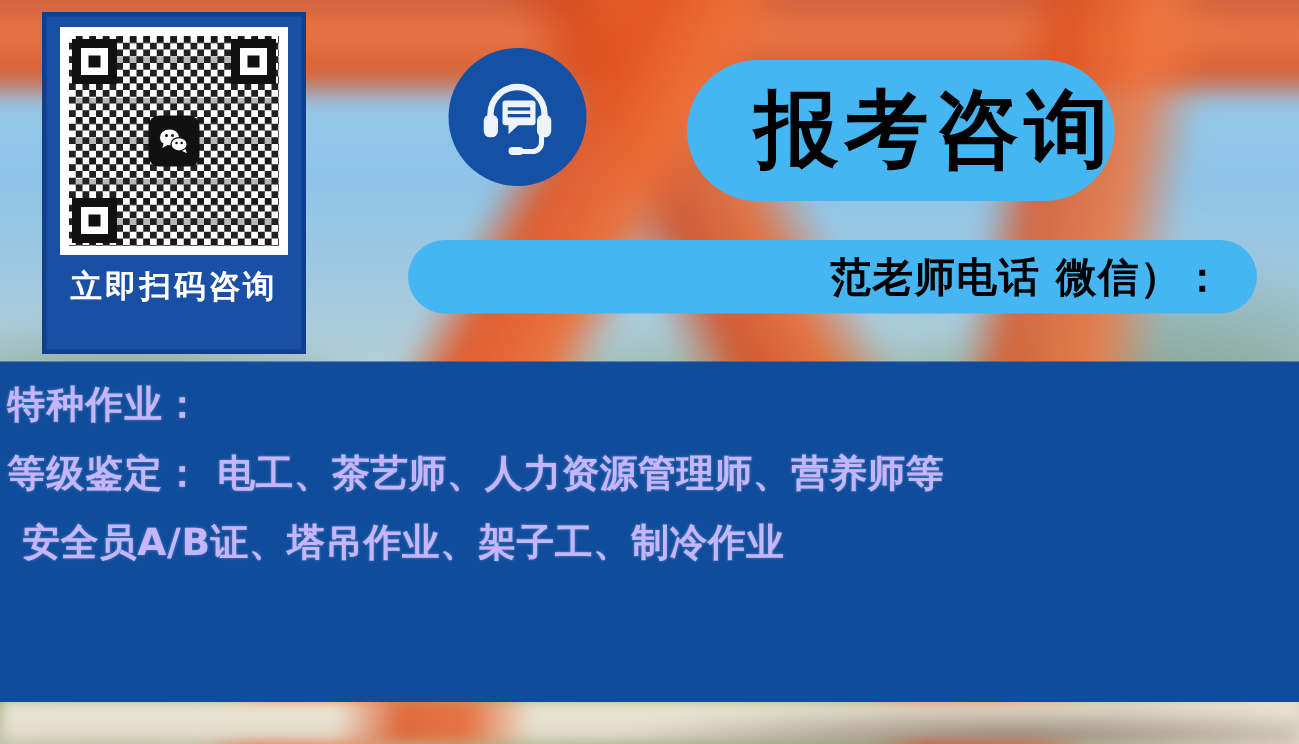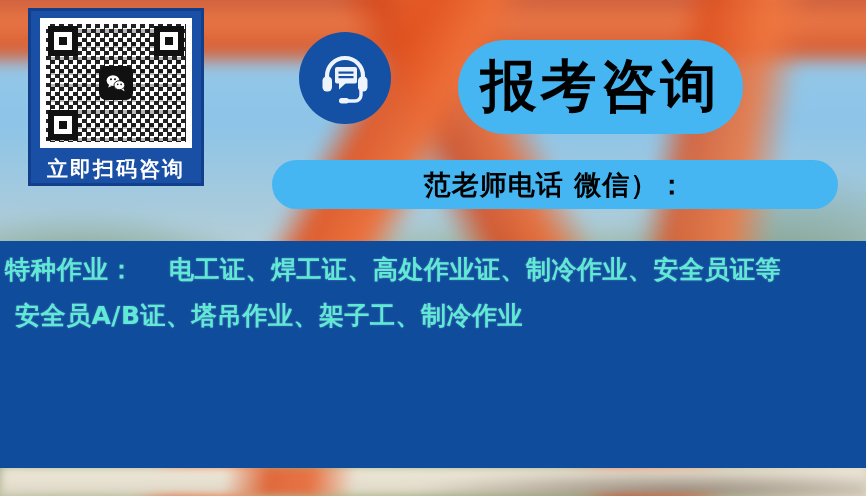--- a/index.html
+++ b/index.html
@@ -47,21 +47,21 @@
       linear-gradient(180deg, #efe9da 0%, #ded7c6 100%);
     filter: blur(5px);
   }
 
   
   .qr-card {
     position: absolute;
     left: 28px;
     top: 8px;
     width: 176px;
-    height: 178px;
+    height: 228px;
     background: #1a4fa6;
     border: 3px solid #123f8c;
     box-sizing: border-box;
     display: flex;
     flex-direction: column;
     align-items: center;
     padding-top: 7px;
   }
   .qr-white {
     width: 152px;
@@ -138,21 +138,21 @@
     justify-content: center;
   }
 
   
   .pill {
     position: absolute;
     background: #46b6f2;
     border-radius: 999px;
     display: flex;
     align-items: center;
-    justify-content: center;
+    justify-content: flex-end;
     color: #000000;
     font-family: "DejaVu Sans", "Liberation Sans", sans-serif;
     font-weight: 700;
   }
   .pill-title {
     left: 458px;
     top: 40px;
     width: 285px;
     height: 94px;
     font-size: 56px;
@@ -180,26 +180,25 @@
     height: 227px;
     background: #0f4c9c;
     padding-top: 12px;
     box-sizing: border-box;
   }
   .info-row {
     display: flex;
     align-items: baseline;
     height: 46px;
     padding-left: 5px;
-    color: #5eead4;
+    color: #c4b5fd;
     font-family: "DejaVu Sans", "Liberation Sans", sans-serif;
     font-weight: 700;
     font-size: 25px;
     text-shadow: 0 0 2px rgba(255,255,255,.35);
-    gap: 24px;
   }
   .info-row .row-label {
     white-space: nowrap;
     letter-spacing: 1px;
   }
   .info-row .row-value {
     white-space: nowrap;
     letter-spacing: 0.5px;
     margin-left: 10px;
   }
@@ -254,24 +253,27 @@
   </div>
 
   <div class="pill pill-phone">
     <span class="phone-label">范老师电话 微信）：</span>
   </div>
 
   <div class="info-panel">
 
     <div class="info-row">
       <span class="row-label">特种作业：</span>
-      <span class="row-value">电工证、焊工证、高处作业证、制冷作业、安全员证等</span>
-    </div>
-
-
+    </div>
+
+
+    <div class="info-row">
+      <span class="row-label">等级鉴定：</span>
+      <span class="row-value">电工、茶艺师、人力资源管理师、营养师等</span>
+    </div>
 
     <div class="info-row">
       <span class="row-value">安全员A/B证、塔吊作业、架子工、制冷作业</span>
     </div>
 
   </div>
 
 </div>
 
 </body></html>

